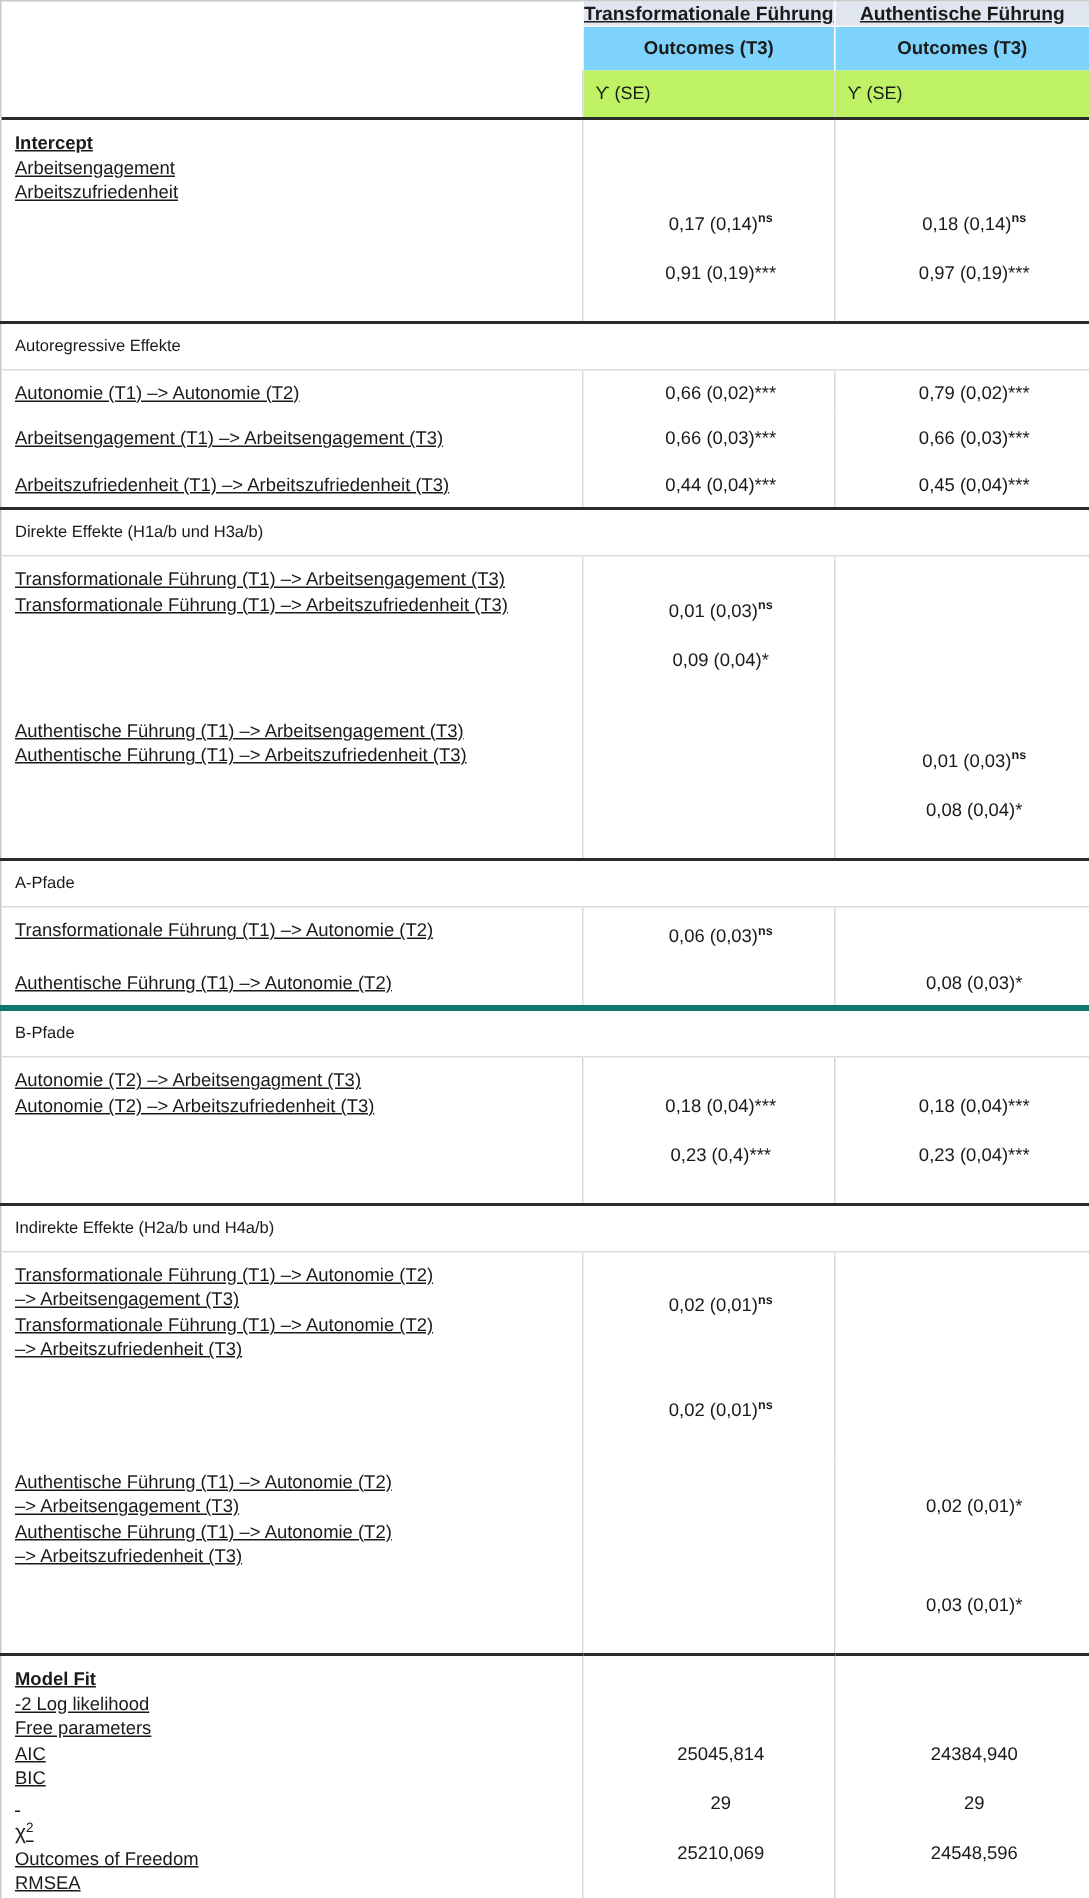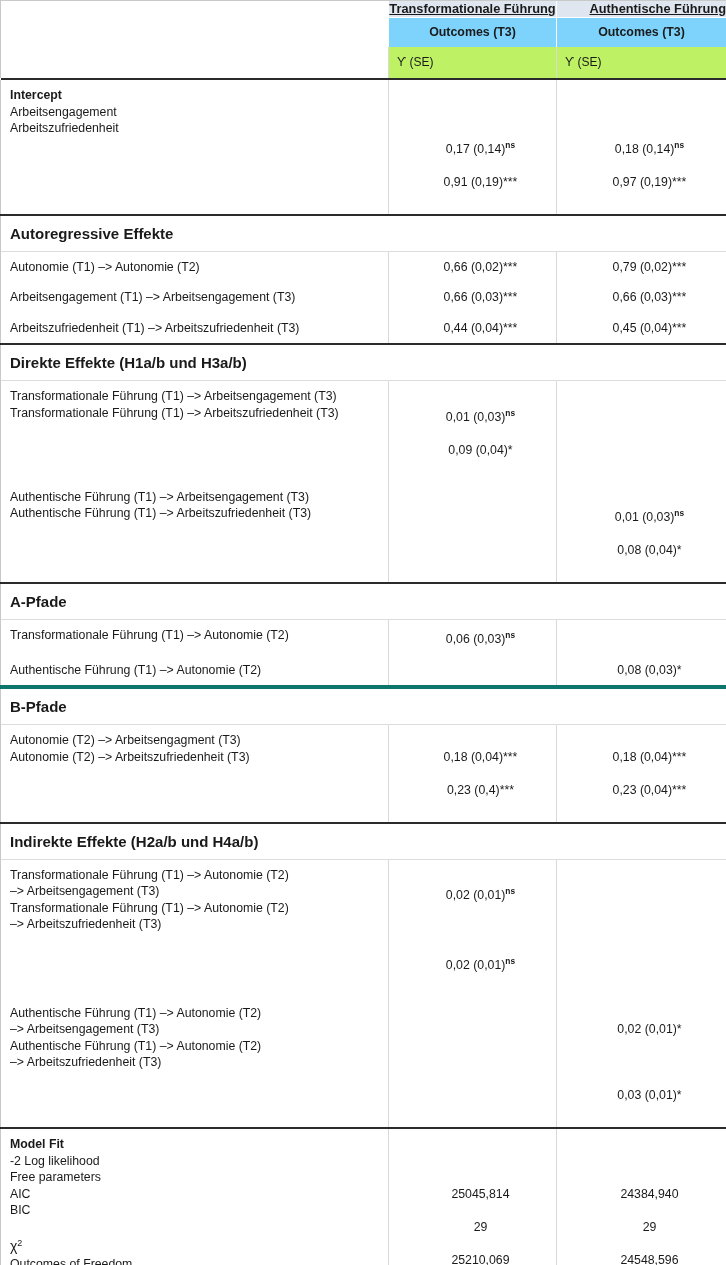--- a/index.html
+++ b/index.html
@@ -39,21 +39,21 @@
   td.hdr-grp{
     background:#dfe6f0;
     text-align:center;
     font-weight:bold;
     font-size:12.8px;
     line-height:16px;
     padding:12px 8px 13px 8px;
     border-top:1px solid #c9c9c9;
     border-left:1px solid #ffffff;
   }
-  td.hdr-grp.last{border-right:1px solid #c9c9c9;text-align:right;}
+  td.hdr-grp.last{border-right:1px solid #c9c9c9;}
   td.hdr-sub{
     background:#7dd3fc;
     text-align:center;
     font-weight:bold;
     font-size:12.4px;
     padding:7px 8px 8px 8px;
     border-top:1px solid #ffffff;
     border-left:1px solid #ffffff;
   }
   td.hdr-sub.last{border-right:1px solid #c9c9c9;}
@@ -71,34 +71,35 @@
     background:#2b2b2b;
     font-size:0;line-height:0;
   }
 
   
   td.lbl{
     padding:7px 6px 7px 9px;
     border-left:1px solid #c9c9c9;
     line-height:16.5px;
     vertical-align:top;
+    text-decoration:underline;
   }
   td.val{
     text-align:center;
     padding:7px 6px 7px 22px;
     border-left:1px solid #d9d9d9;
     line-height:16.5px;
     vertical-align:top;
     white-space:pre-line;
   }
   td.val.last{border-right:1px solid #c9c9c9;}
 
   tr.section td{
-    font-weight:bold;
-    font-size:15px;
+    font-weight:normal;
+    font-size:11px;
     padding:9px 6px 9px 9px;
     border-top:2px solid #2b2b2b;
     border-left:1px solid #c9c9c9;
     border-right:1px solid #c9c9c9;
   }
   tr.section.nodark td{border-top:4px solid #0f766e;}
   tr.after-section td{border-top:1px solid #dcdcdc;}
 
   .bold{font-weight:bold;}
   .sup{font-size:8.4px;vertical-align:super;font-weight:bold;letter-spacing:0;}

